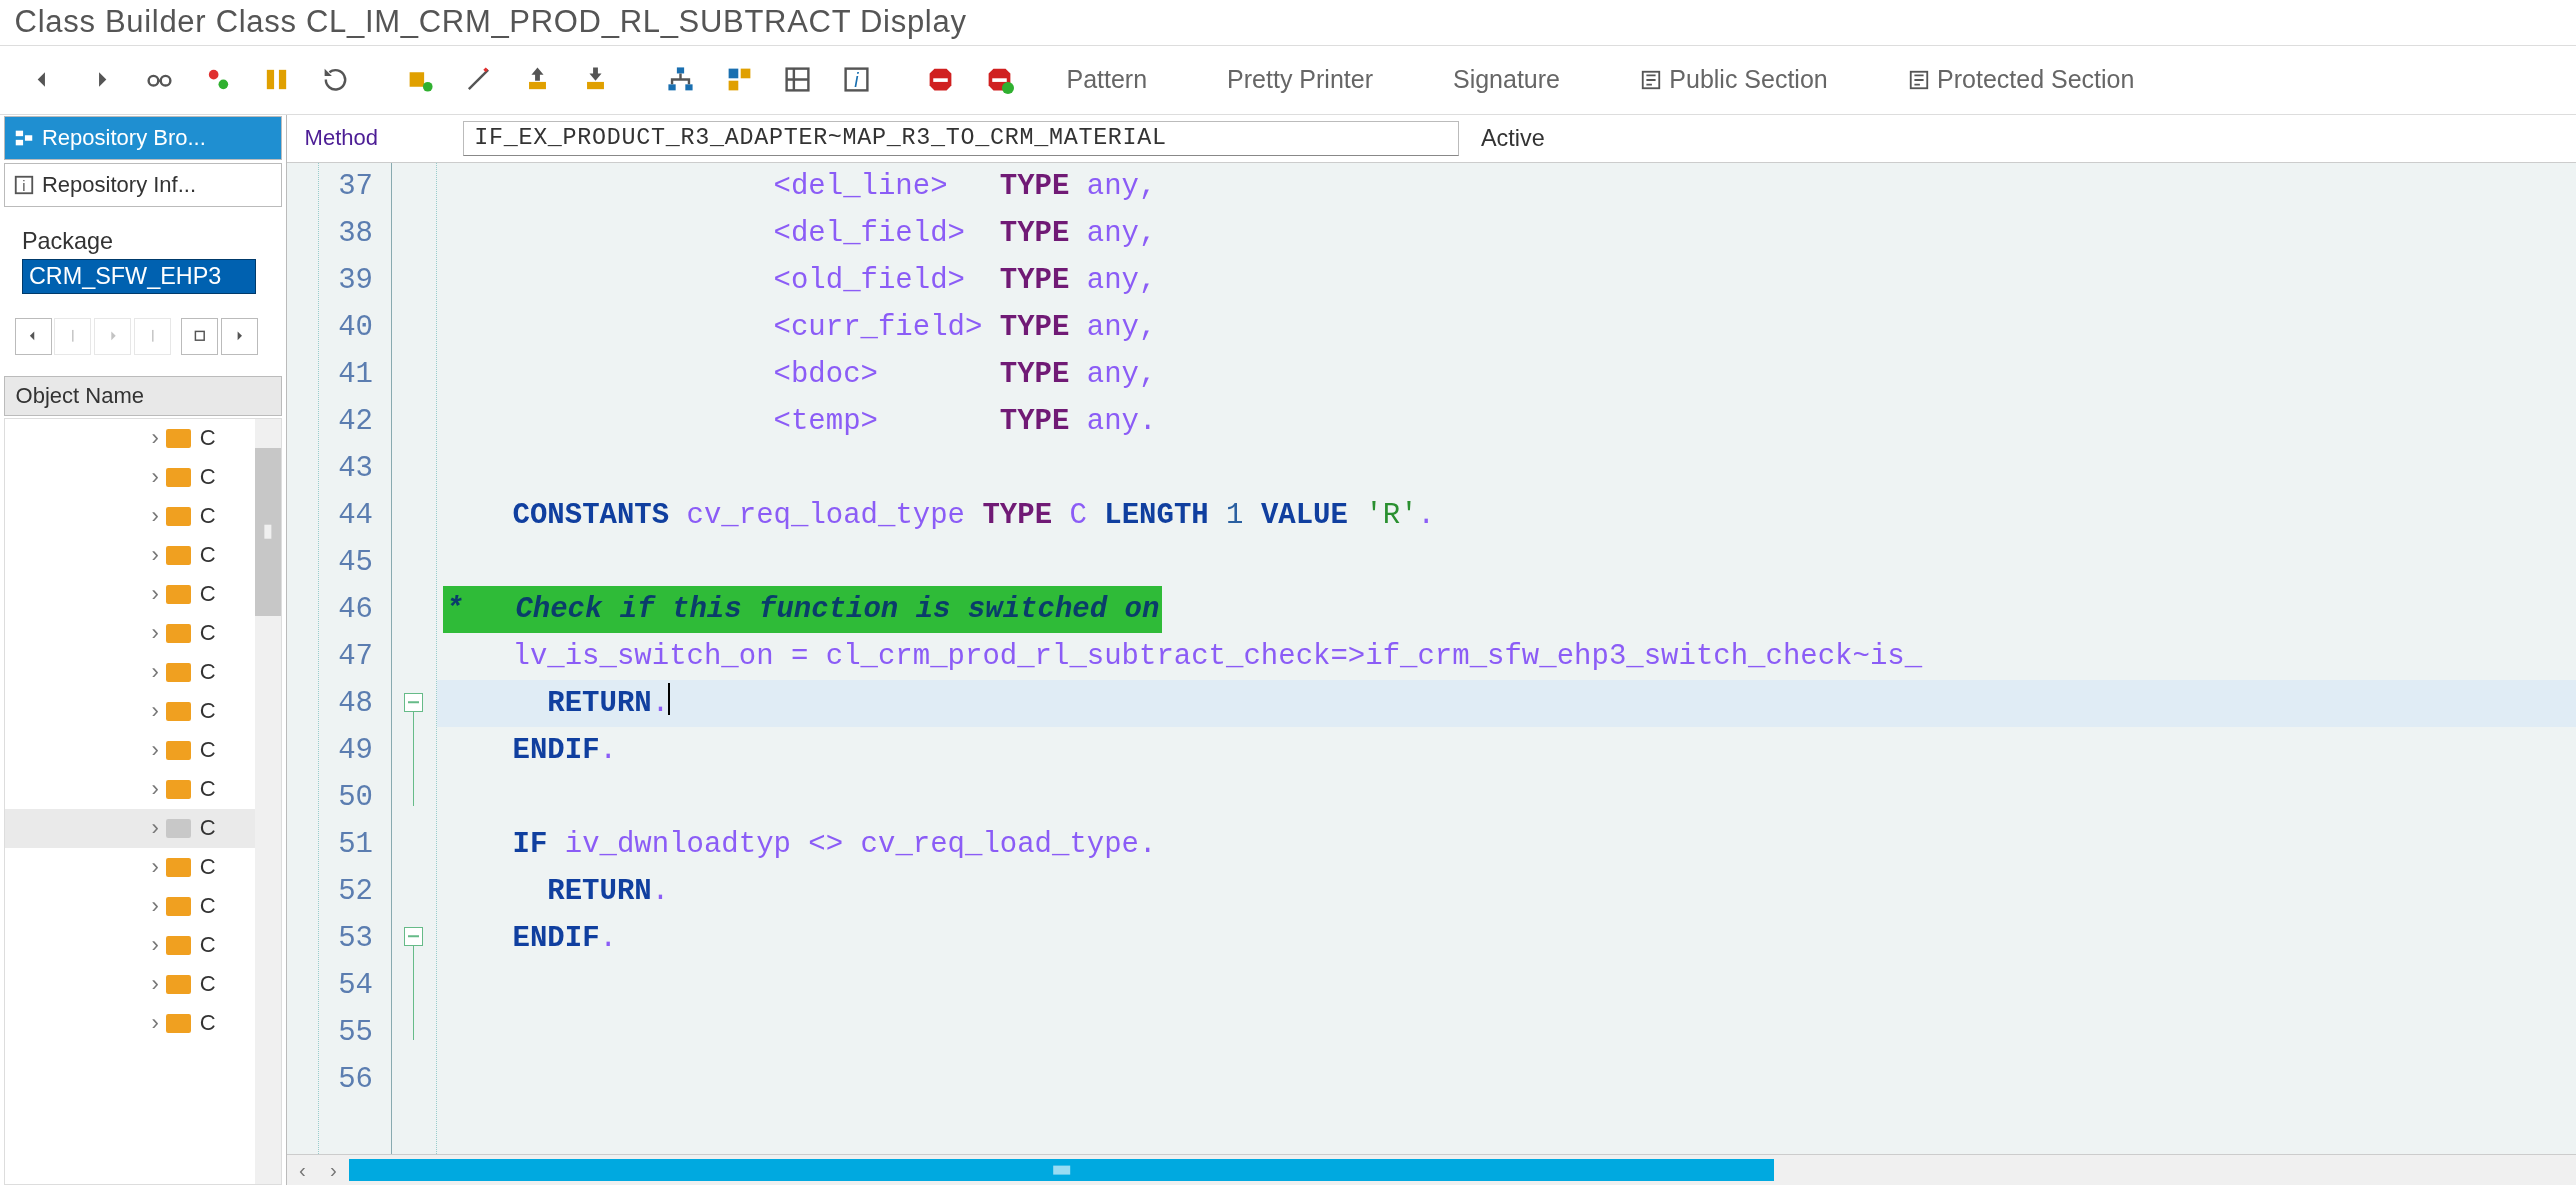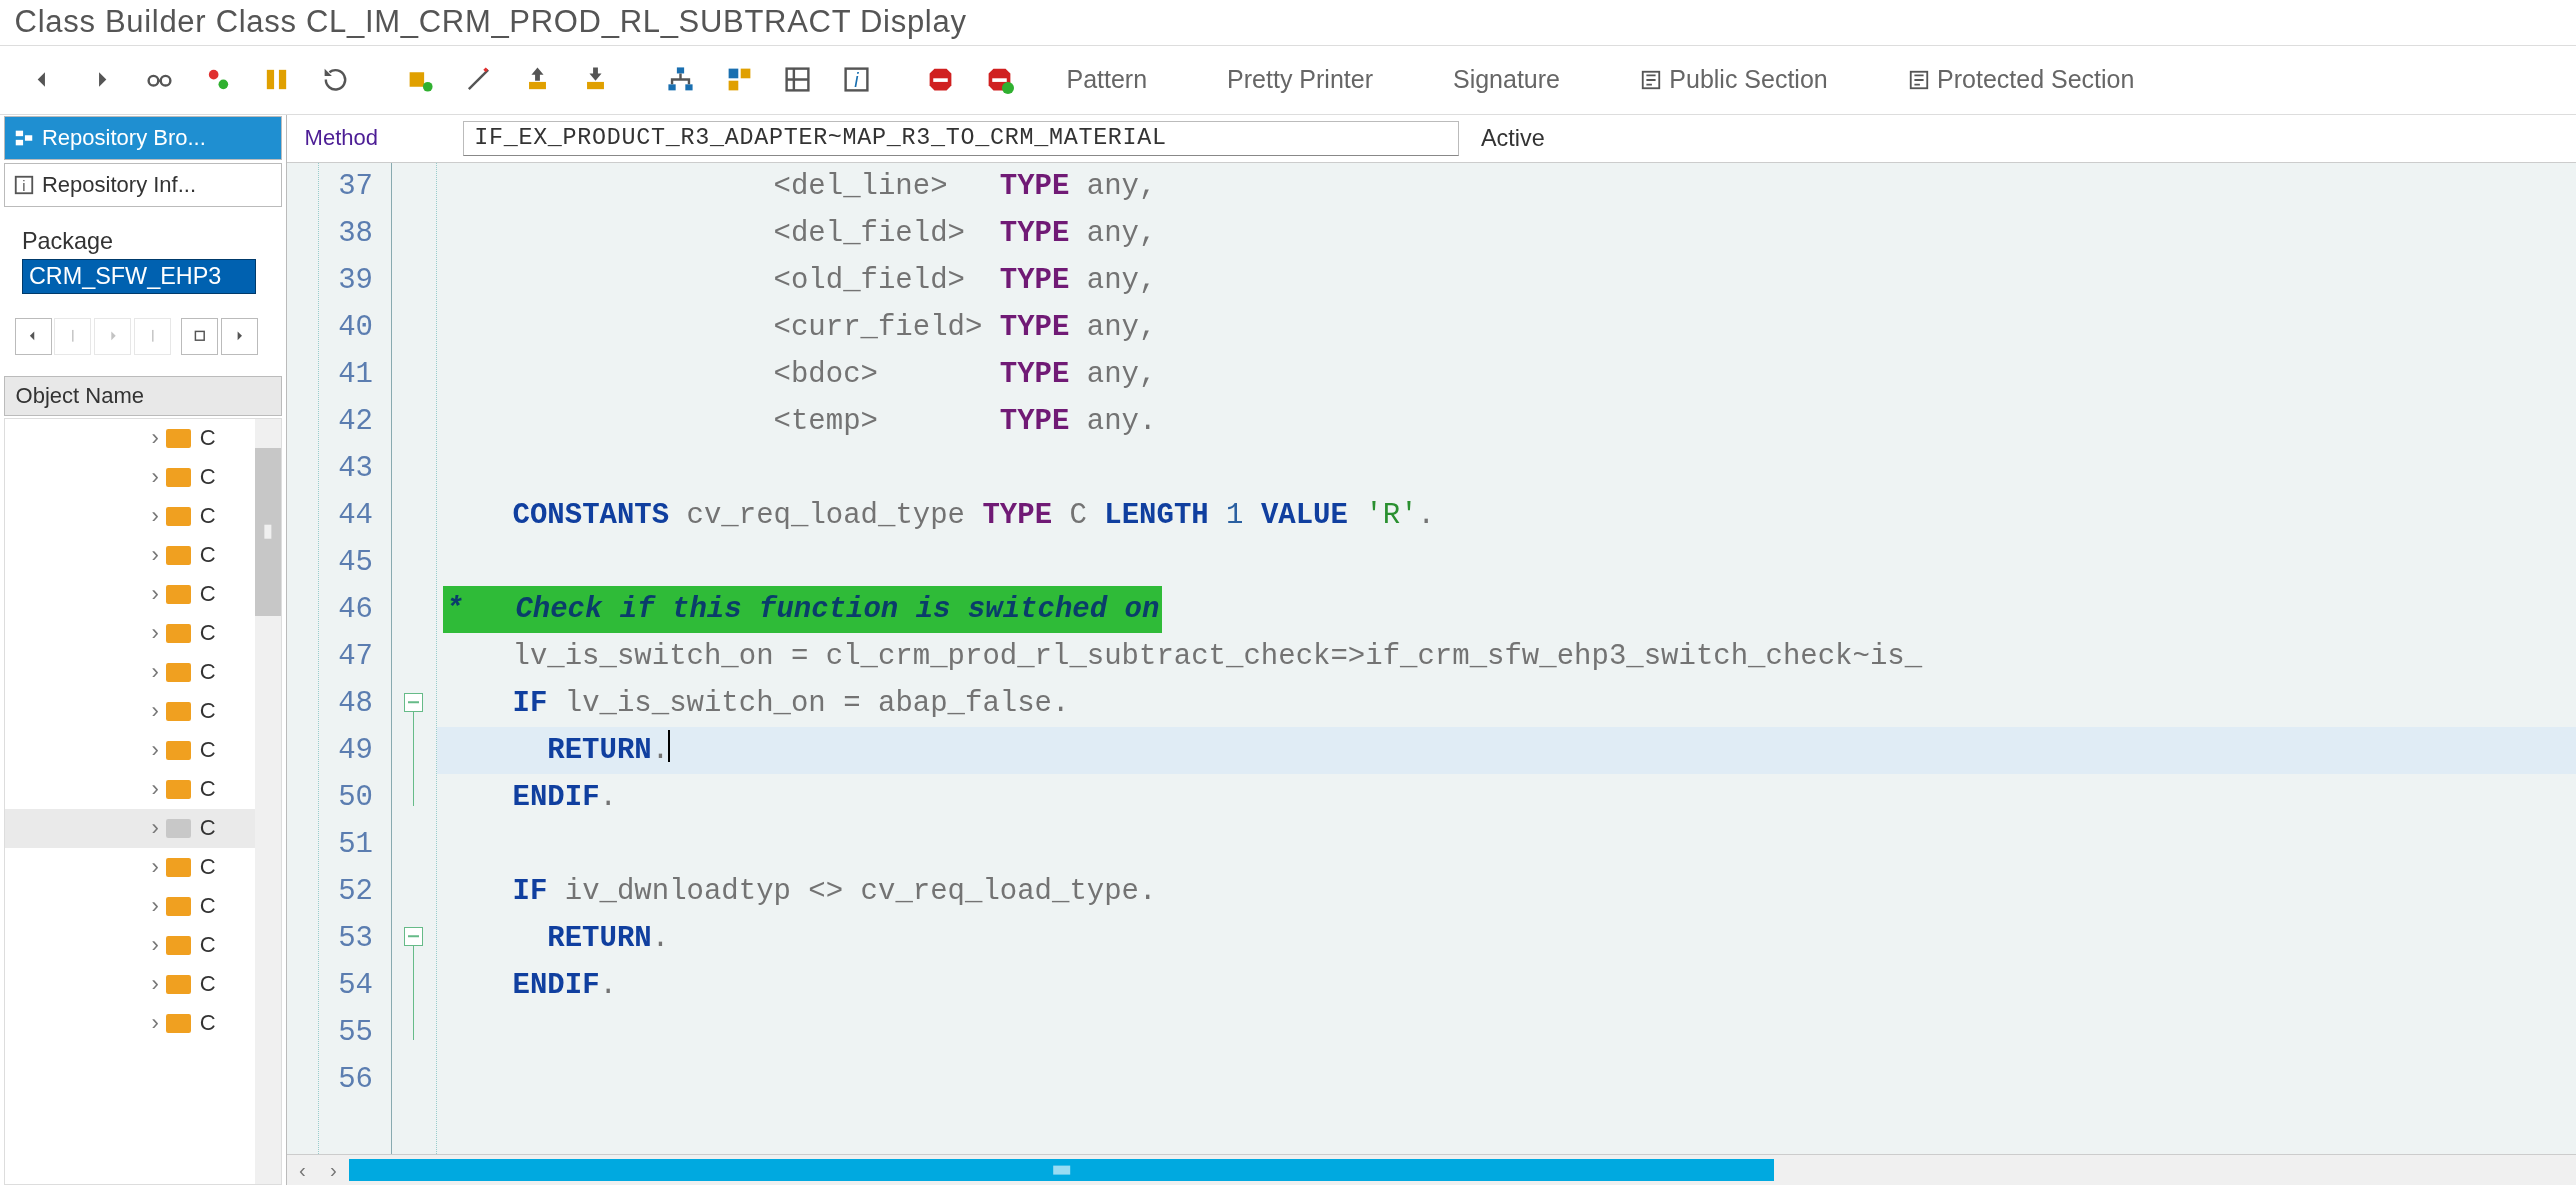--- a/index.html
+++ b/index.html
@@ -46,21 +46,21 @@
   .gutter-ln { width:73px; text-align:right; padding-right:18px; color:#5b7db0; font-family:"Courier New",monospace; font-size:29px; line-height:47px; border-right:1.5px solid #88aab0; }
   .gutter-fold { width:45px; border-right:1.5px dotted #9cc; position:relative; }
   .fold-box { position:absolute; left:11.7px; width:19px; height:19px; border:1.5px solid #6b8; background:#fff; }
   .fold-box::before { content:""; position:absolute; left:2.9px; right:2.9px; top:50%; height:1.5px; background:#6b8; transform:translateY(-50%); }
   .fold-ln  { position:absolute; left:20.5px; width:1.5px; background:#6b8; }
   .code-lines { flex:1; font-family:"Courier New",monospace; font-size:29px; line-height:47px; position:relative; }
   .cl { height:47px; white-space:pre; padding-left:5.9px; }
   .cl.cur { background:#e0ecf5; }
   .kw { color:#103f9f; font-weight:bold; }
   .ty { color:#701a75; font-weight:bold; }
-  .id { color:#737373; }
+  .id { color:#8b5cf6; }
   .nu { color:#2a5fa0; }
   .st { color:#2a9030; }
   .cm { display:inline-block; background:#2fbb38; color:#0a3d6a; font-style:italic; font-weight:bold; padding:0 2.9px; }
   .caret { display:inline-block; width:2.2px; height:32px; background:#000; vertical-align:-4.4px; margin-left:-1.5px; }
 
   .hscroll { height:31px; background:#f0f0f0; display:flex; align-items:center; border-top:0.7px solid #ccc; }
   .hscroll .arrow { width:31px; height:31px; display:flex; align-items:center; justify-content:center; color:#777; }
   .hscroll .track { flex:1; height:22px; position:relative; }
   .hscroll .thumb { position:absolute; left:0; width:64%; height:22px; background:#00a9e0; }
   .hscroll .thumb .grip { position:absolute; left:50%; top:50%; transform:translate(-50%,-50%); width:17.6px; height:8.8px; background:rgba(255,255,255,.6); }
@@ -381,21 +381,20 @@
           <div class="cl"><span class="id">                   &lt;del_field&gt;  </span><span class="ty">TYPE</span><span class="id"> any,</span></div>
           <div class="cl"><span class="id">                   &lt;old_field&gt;  </span><span class="ty">TYPE</span><span class="id"> any,</span></div>
           <div class="cl"><span class="id">                   &lt;curr_field&gt; </span><span class="ty">TYPE</span><span class="id"> any,</span></div>
           <div class="cl"><span class="id">                   &lt;bdoc&gt;       </span><span class="ty">TYPE</span><span class="id"> any,</span></div>
           <div class="cl"><span class="id">                   &lt;temp&gt;       </span><span class="ty">TYPE</span><span class="id"> any.</span></div>
           <div class="cl"></div>
           <div class="cl"><span class="id">    </span><span class="kw">CONSTANTS</span><span class="id"> cv_req_load_type </span><span class="ty">TYPE</span><span class="id"> C </span><span class="kw">LENGTH</span><span class="id"> </span><span class="nu">1</span><span class="id"> </span><span class="kw">VALUE</span><span class="id"> </span><span class="st">'R'</span><span class="id">.</span></div>
           <div class="cl"></div>
           <div class="cl"><span class="cm">*   Check if this function is switched on</span></div>
           <div class="cl"><span class="id">    lv_is_switch_on = cl_crm_prod_rl_subtract_check=&gt;if_crm_sfw_ehp3_switch_check~is_</span></div>
-          <div class="cl"><span class="id">    </span><span class="kw">IF</span><span class="id"> lv_is_switch_on = abap_false.</span></div>
           <div class="cl cur"><span class="id">      </span><span class="kw">RETURN</span><span class="id">.</span><span class="caret"></span></div>
           <div class="cl"><span class="id">    </span><span class="kw">ENDIF</span><span class="id">.</span></div>
           <div class="cl"></div>
           <div class="cl"><span class="id">    </span><span class="kw">IF</span><span class="id"> iv_dwnloadtyp &lt;&gt; cv_req_load_type.</span></div>
           <div class="cl"><span class="id">      </span><span class="kw">RETURN</span><span class="id">.</span></div>
           <div class="cl"><span class="id">    </span><span class="kw">ENDIF</span><span class="id">.</span></div>
           <div class="cl"></div>
         </div>
     </div>
 

